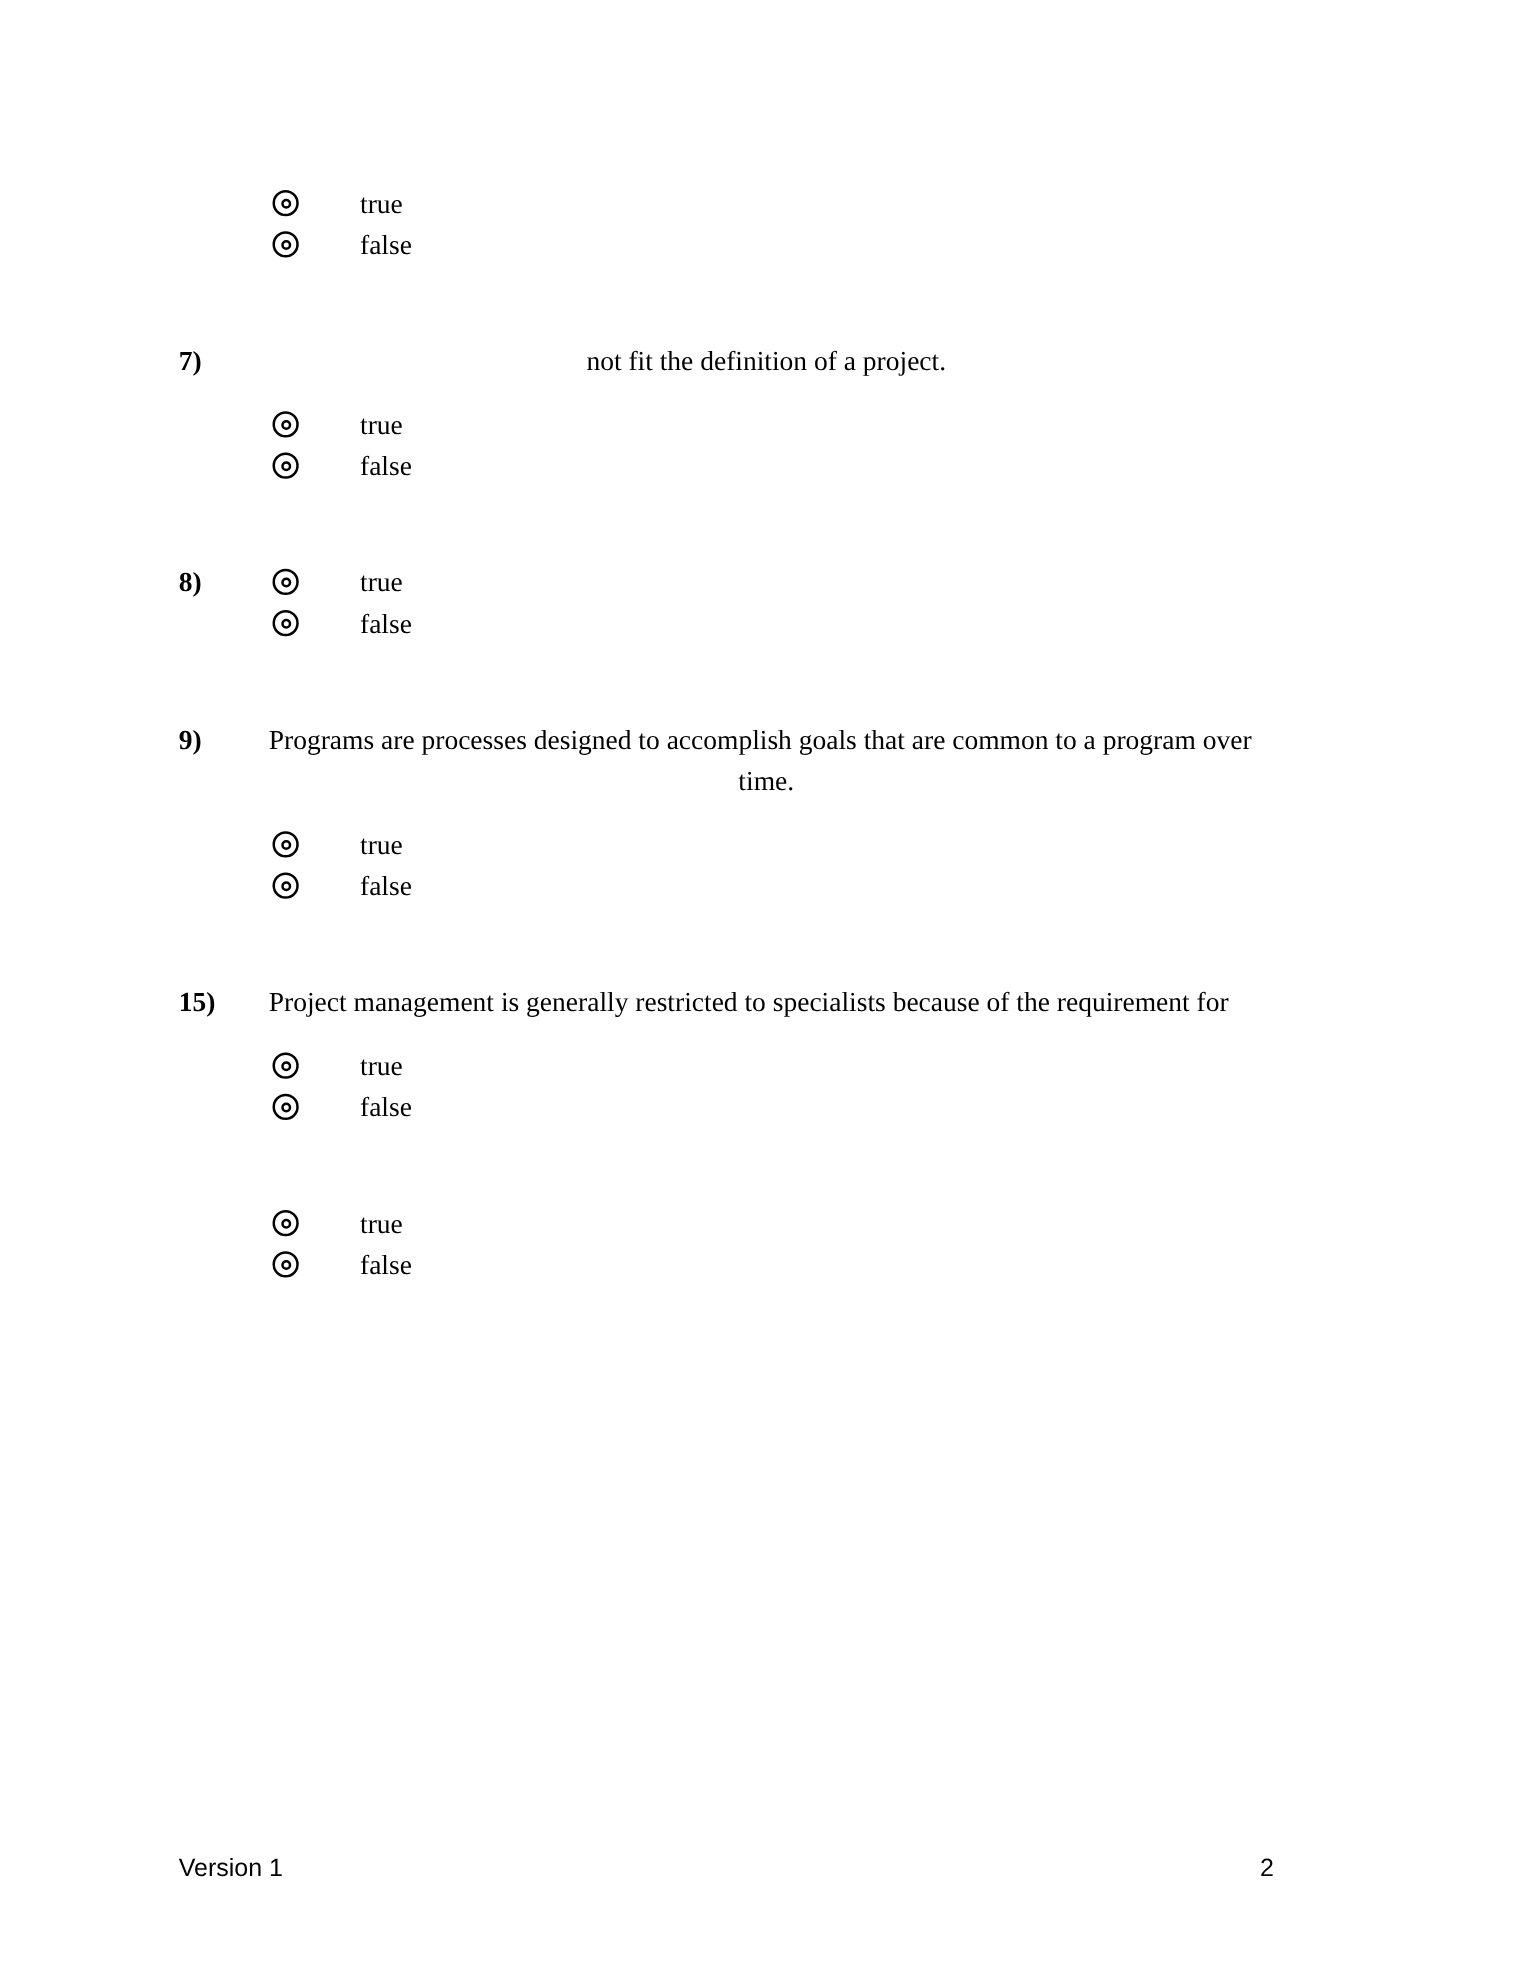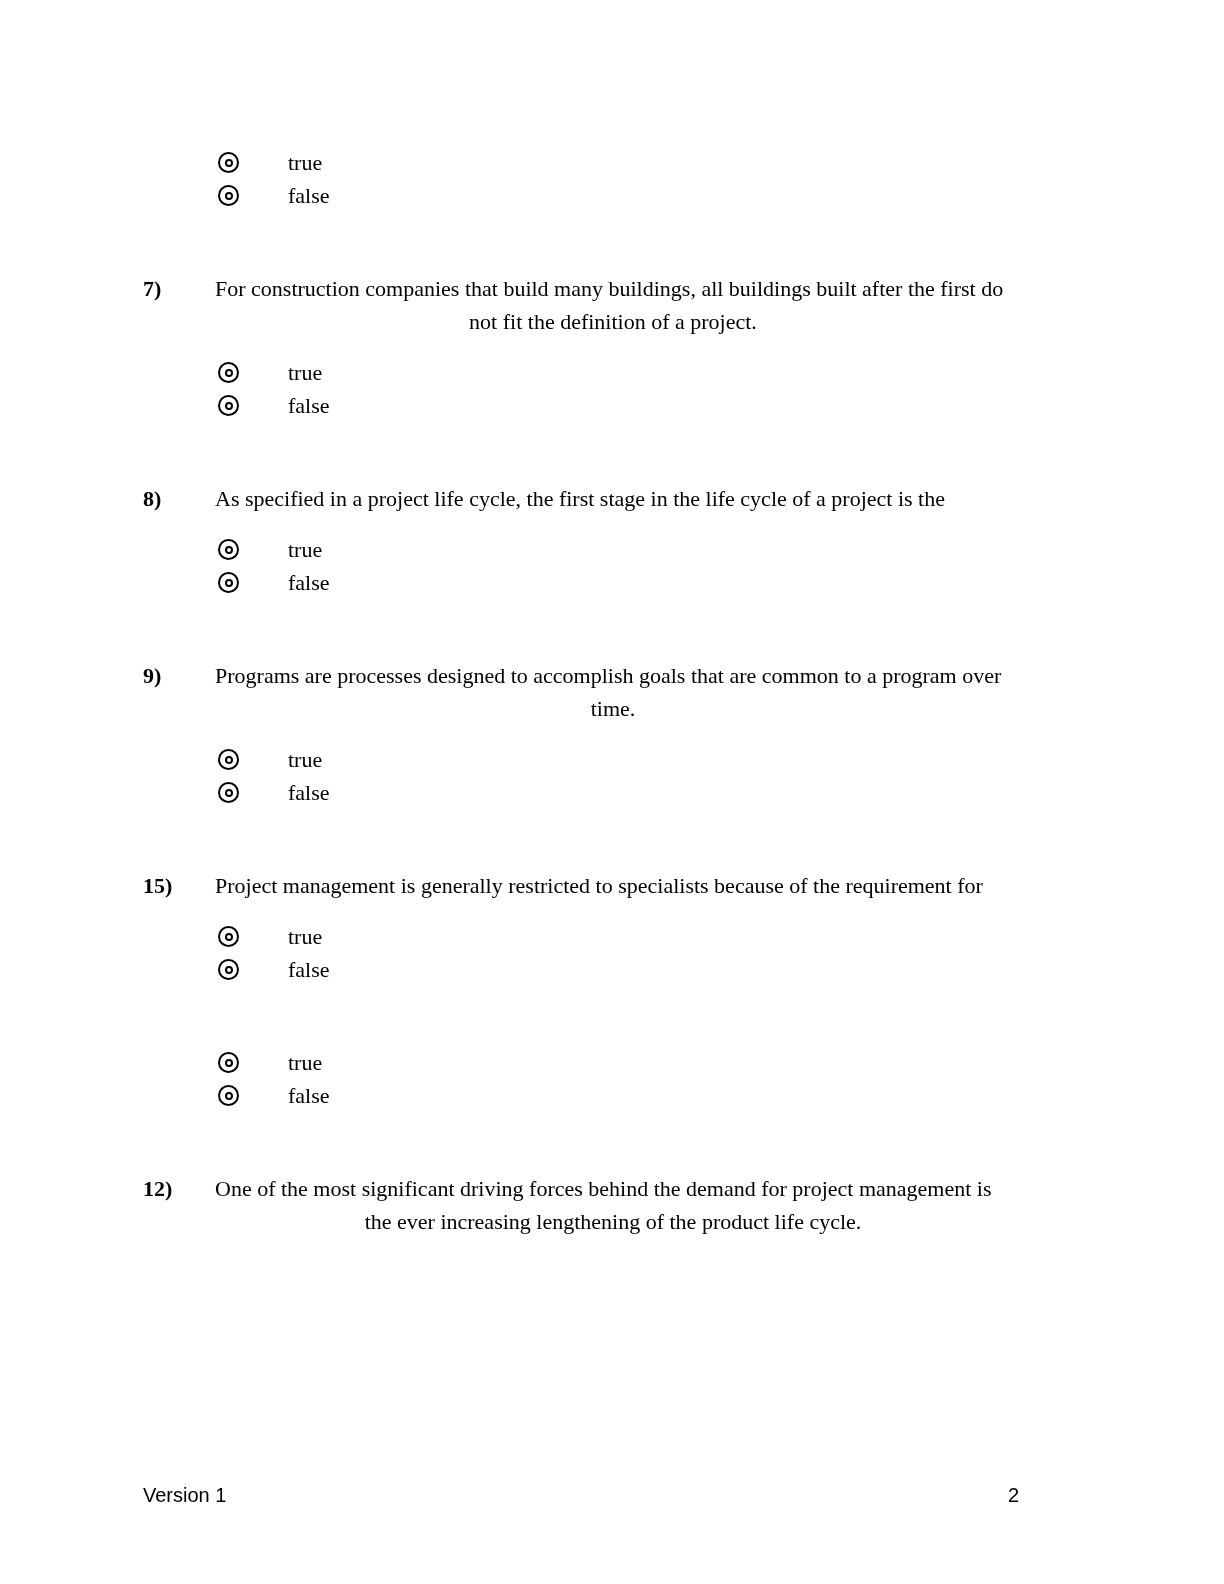--- a/index.html
+++ b/index.html
@@ -113,21 +113,20 @@
       <span class="radio-outer">
           <span class="radio-inner"></span>
         </span>
       <span class="option-label">false</span>
     </div>
   </div>
 
   <div>
     <p class="qpara">
       <span class="qnum">7)</span>
-      <span class="qline1">For construction companies that build many buildings, all buildings built after the first do</span>
       <span class="qline2">not fit the definition of a project.</span>
     </p>
     <div class="options">
       <div class="option-row">
         <span class="radio-outer">
             <span class="radio-inner"></span>
           </span>
         <span class="option-label">true</span>
       </div>
       <div class="option-row">
@@ -135,21 +134,20 @@
             <span class="radio-inner"></span>
           </span>
         <span class="option-label">false</span>
       </div>
     </div>
   </div>
 
   <div>
     <p class="qpara">
       <span class="qnum">8)</span>
-      <span class="qline1">As specified in a project life cycle, the first stage in the life cycle of a project is the</span>
     </p>
     <div class="options">
       <div class="option-row">
         <span class="radio-outer">
             <span class="radio-inner"></span>
           </span>
         <span class="option-label">true</span>
       </div>
       <div class="option-row">
         <span class="radio-outer">
@@ -213,26 +211,19 @@
       </div>
       <div class="option-row">
         <span class="radio-outer">
             <span class="radio-inner"></span>
           </span>
         <span class="option-label">false</span>
       </div>
     </div>
   </div>
 
-  <div>
-    <p class="qpara">
-      <span class="qnum">12)</span>
-      <span class="qline1">One of the most significant driving forces behind the demand for project management is</span>
-      <span class="qline2">the ever increasing lengthening of the product life cycle.</span>
-    </p>
-  </div>
 
 </div>
 
 <div class="footer">
   <span class="version">Version 1</span>
   <span class="pagenum">2</span>
 </div>
 
 </body></html>

